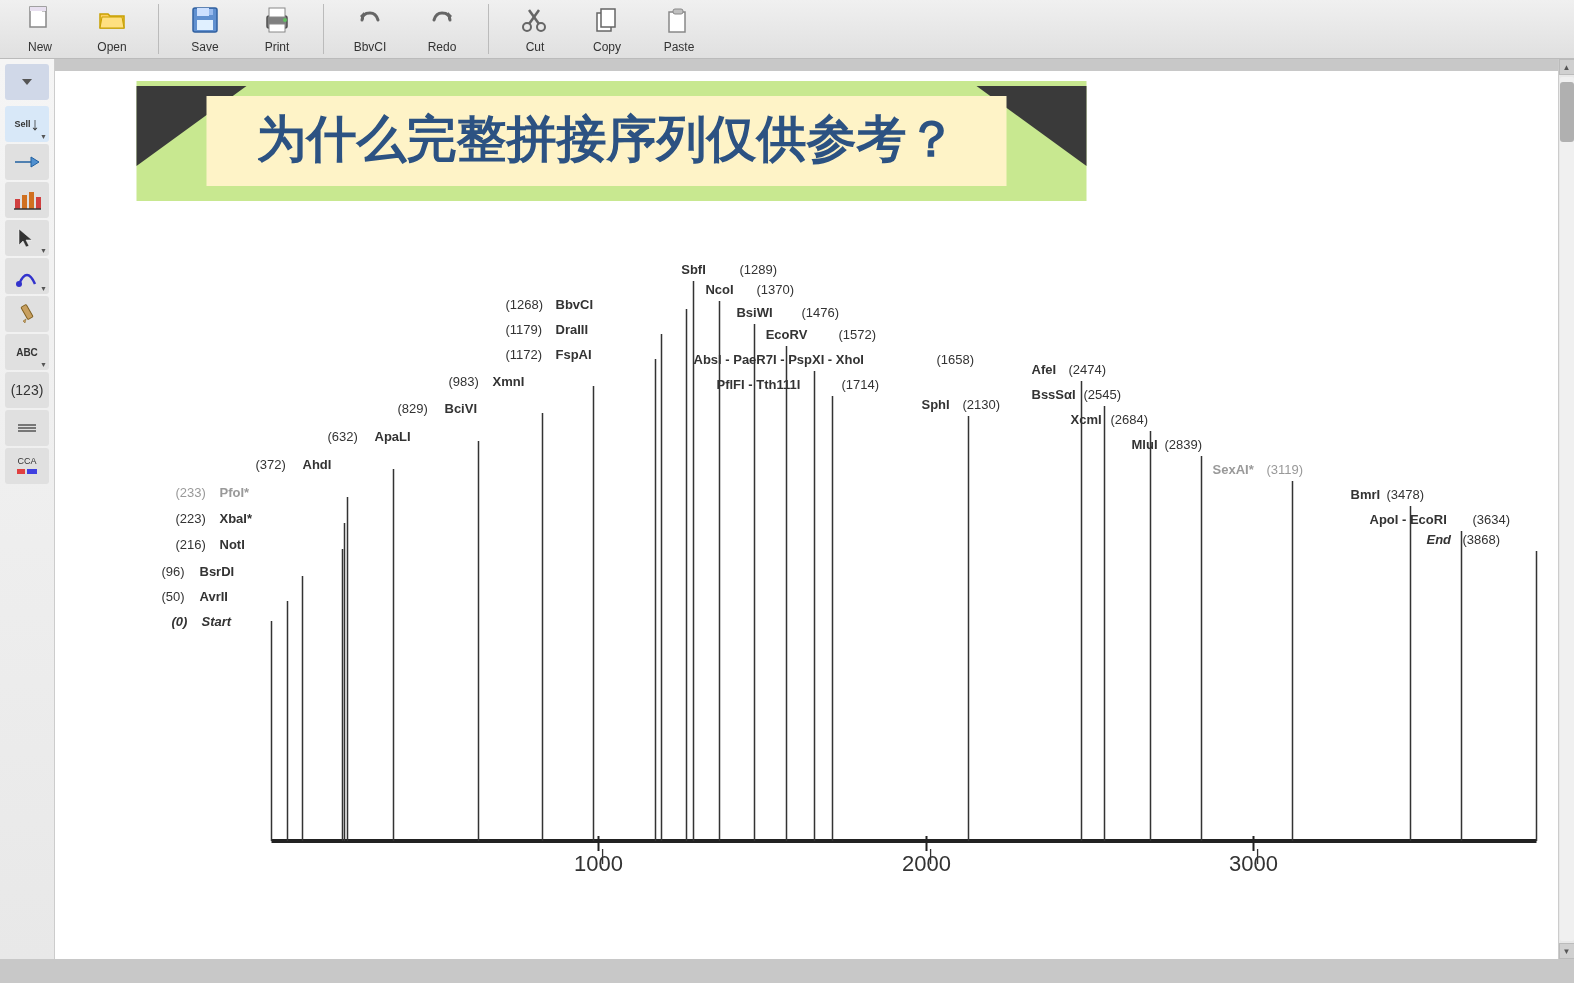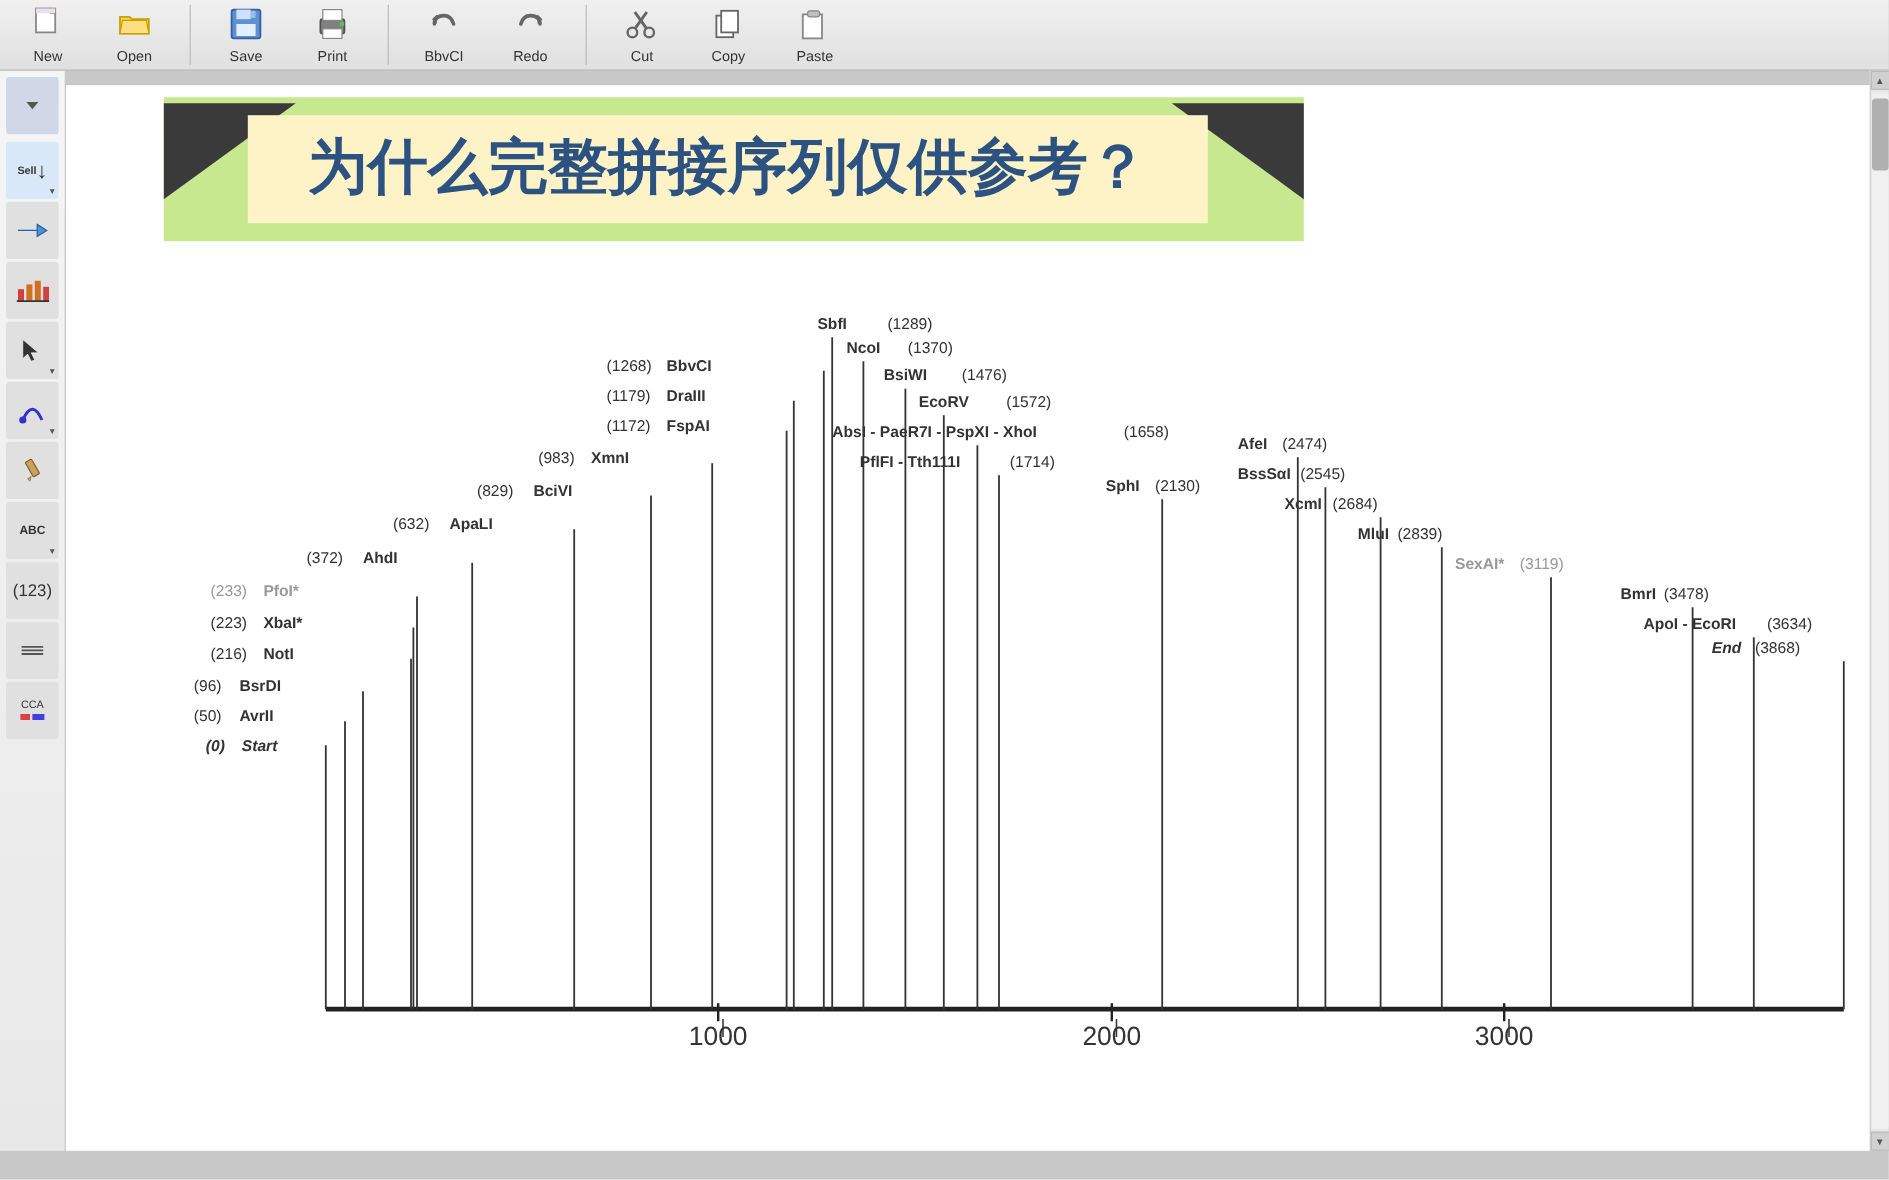--- a/index.html
+++ b/index.html
@@ -57,21 +57,21 @@
       border-right: 1px solid #ccc;
       display: flex;
       flex-direction: column;
       align-items: center;
       padding-top: 5px;
       gap: 2px;
       position: relative;
     }
     .sidebar-btn {
       width: 44px;
-      height: 48px;
+      height: 36px;
       display: flex;
       align-items: center;
       justify-content: center;
       cursor: pointer;
       border: 1px solid transparent;
       border-radius: 3px;
       font-size: 11px;
       color: #333;
       background: #e0e0e0;
       position: relative;

